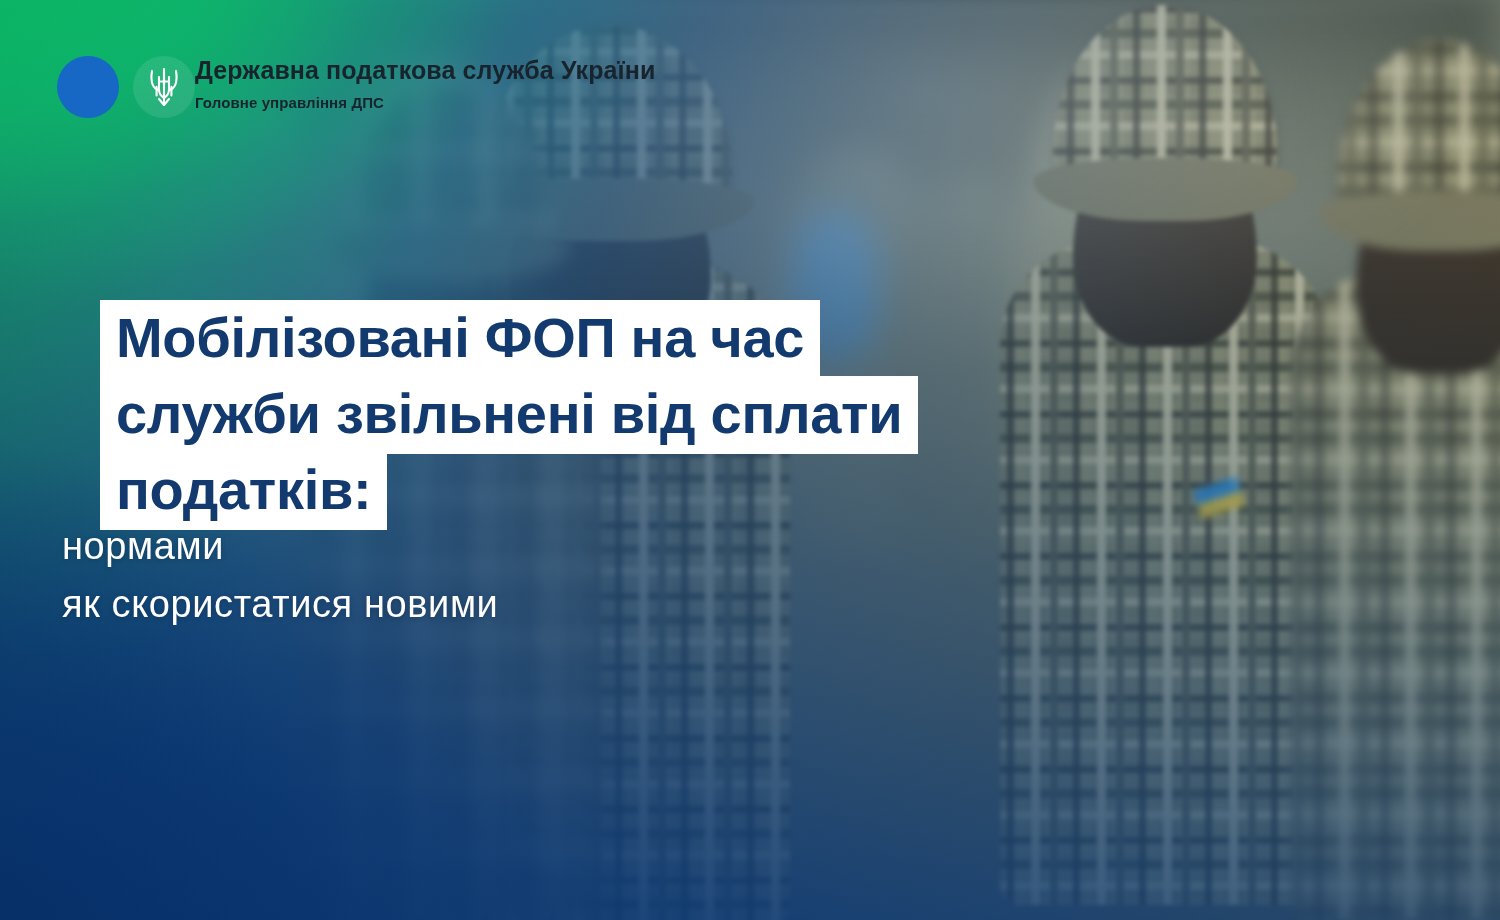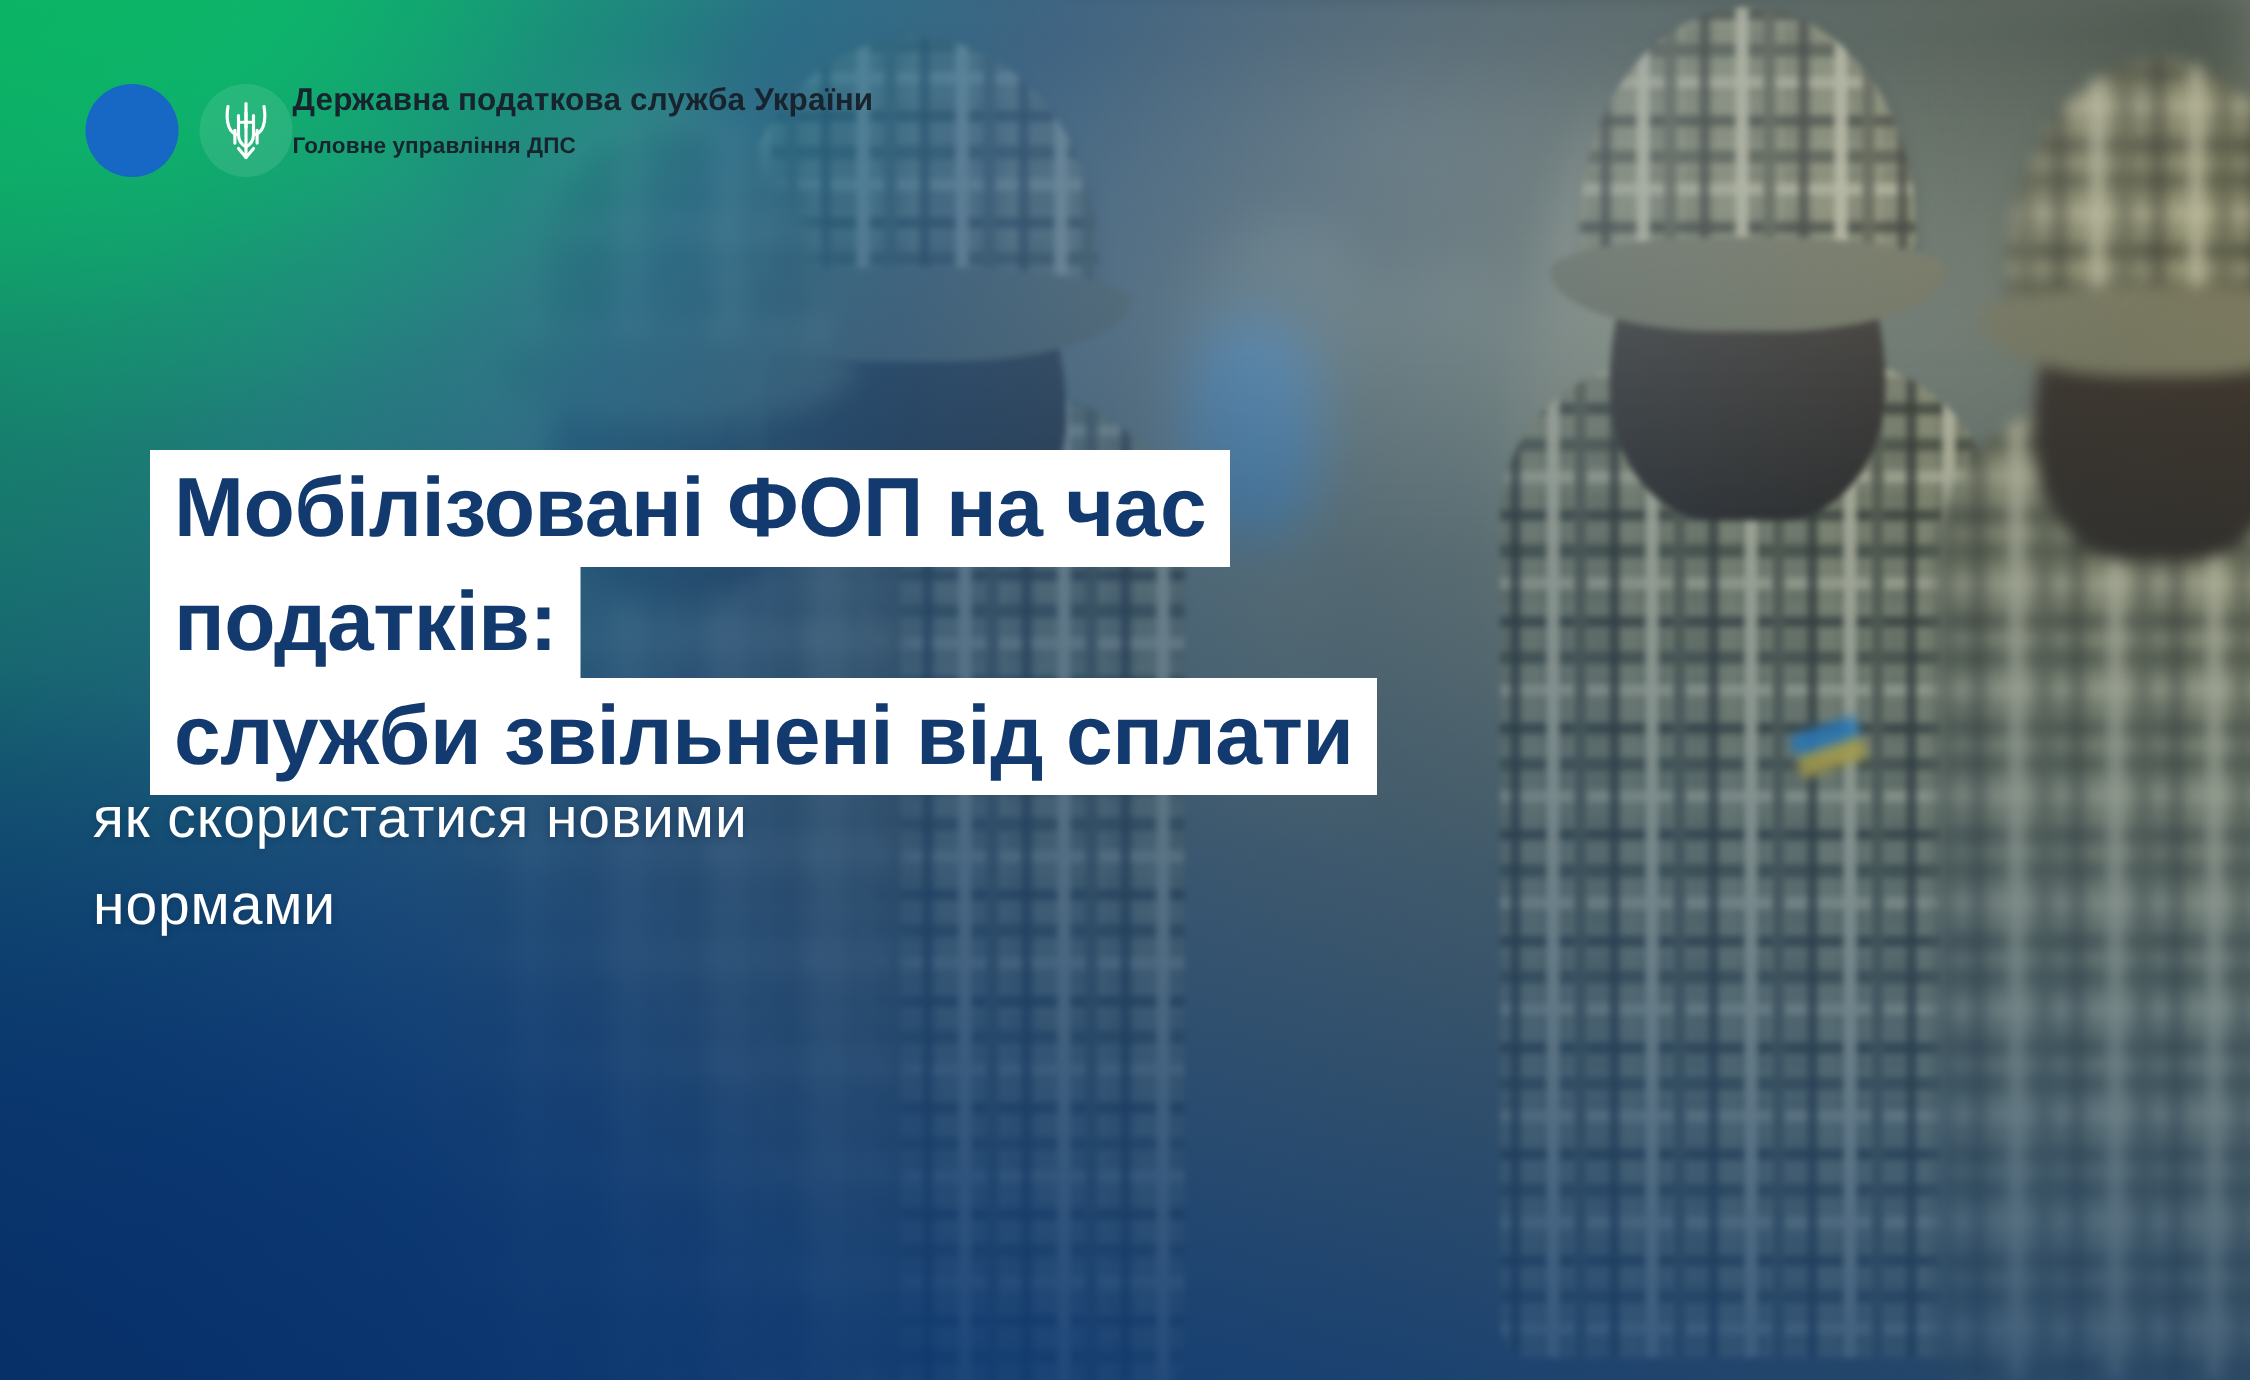--- a/index.html
+++ b/index.html
@@ -212,21 +212,21 @@
     left: 78px; top: 6px;
     width: 62px; height: 62px;
     border-radius: 50%;
     background: rgba(255,255,255,0.10);
   }
   .logo-trident-disc svg { position: absolute; left: 13px; top: 9px; }
   .header-text {
     padding-top: 4px;
   }
   .org-line-1 {
-    font-size: 21px;
+    font-size: 25px;
     font-weight: 700;
     color: #17242e;
     letter-spacing: 0.1px;
     line-height: 1.28;
     margin-bottom: 7px;
     white-space: nowrap;
   }
   .org-line-2, .org-line-3 {
     font-size: 15px;
     font-weight: 700;
@@ -368,22 +368,22 @@
       </div>
     </div>
     <div class="header-text">
       <div class="org-line-1">Державна податкова служба України</div>
       <div class="org-line-2">Головне управління ДПС</div>
     </div>
   </div>
 
   <div class="headline">
     <div class="headline-line">Мобілізовані ФОП на час</div>
+    <div class="headline-line">служби звільнені від сплати</div>
     <div class="headline-line">податків:</div>
-    <div class="headline-line">служби звільнені від сплати</div>
   </div>
 
   <div class="subtitle">
+    <div class="subtitle-line">нормами</div>
     <div class="subtitle-line">як скористатися новими</div>
-    <div class="subtitle-line">нормами</div>
   </div>
 
 </div>
 
 </body></html>

